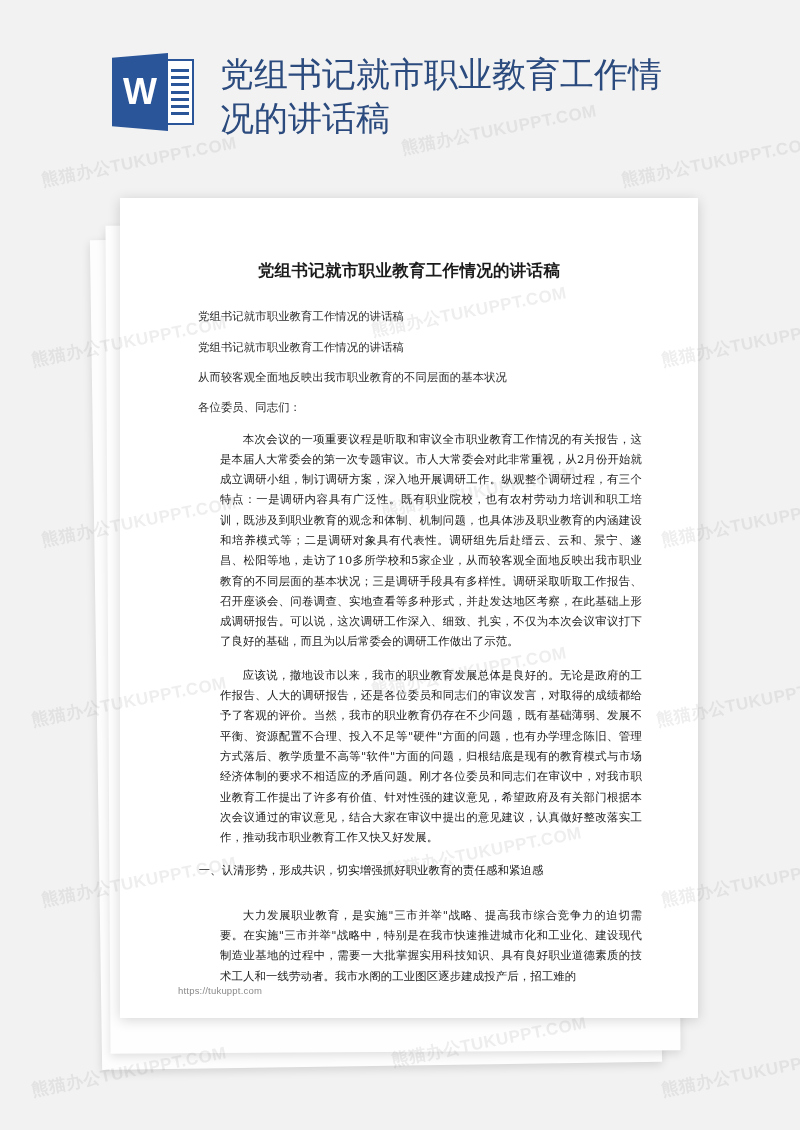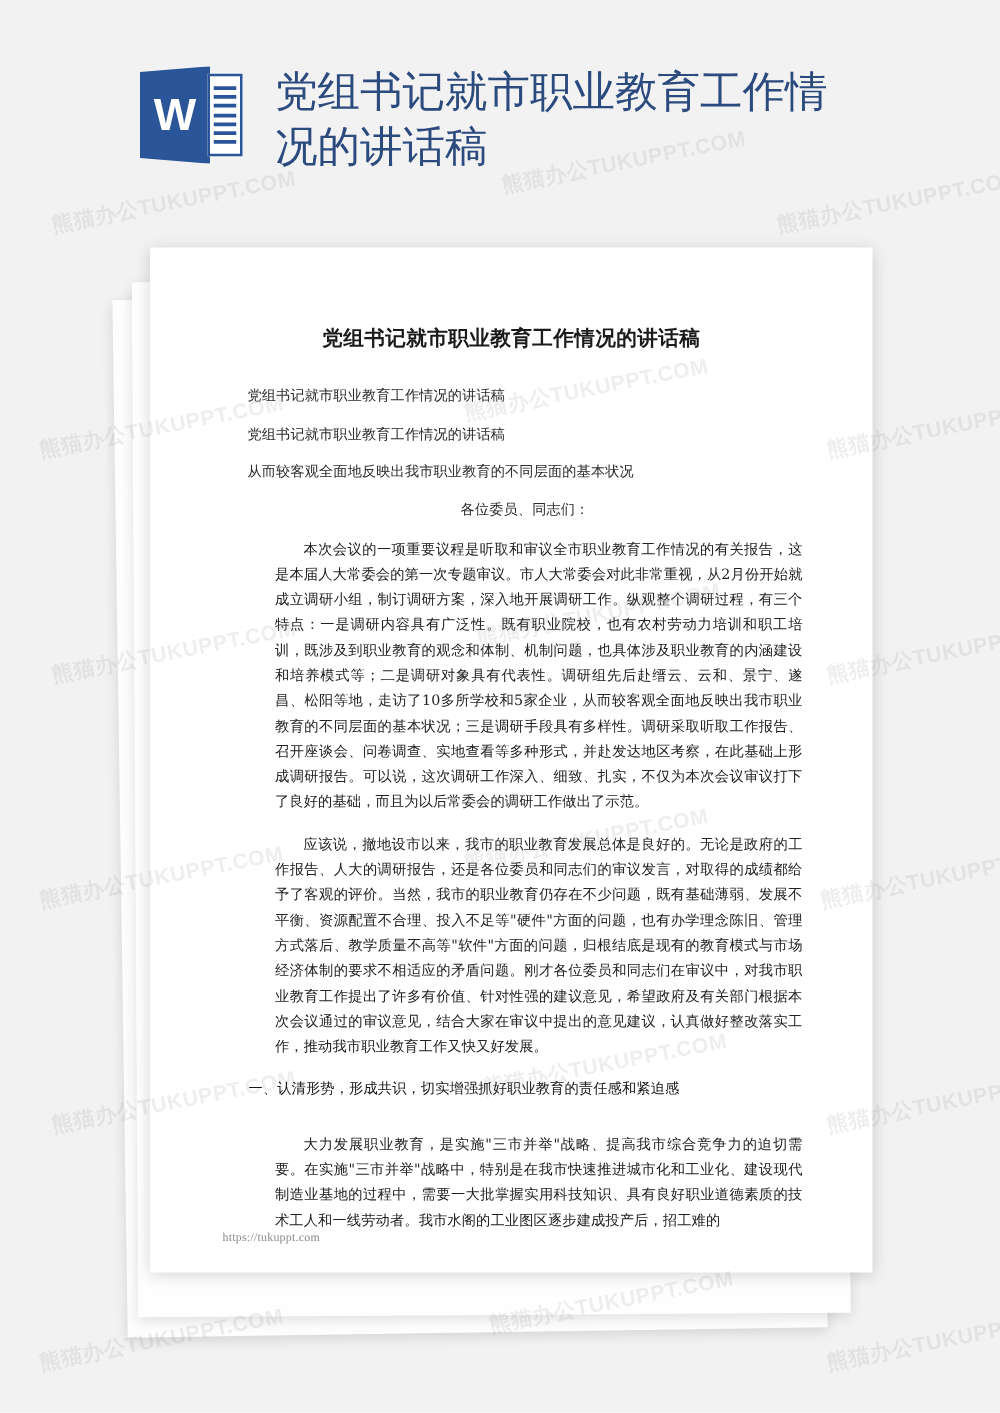--- a/index.html
+++ b/index.html
@@ -164,21 +164,20 @@
     letter-spacing: 0.15px;
   }
 
   .salutation {
     font-family: "DejaVu Serif", "Liberation Serif", serif;
     font-size: 11.3px;
     color: #2a2a2a;
     margin-bottom: 14px;
     padding-left: 22px;
     letter-spacing: 0.15px;
-    text-align: center;
   }
 
   .body-para {
     font-family: "DejaVu Serif", "Liberation Serif", serif;
     font-size: 11.4px;
     color: #212121;
     line-height: 1.78;
     text-align: justify;
     text-justify: inter-ideograph;
     text-indent: 2em;
@@ -196,21 +195,21 @@
     margin-bottom: 24px;
     letter-spacing: 0.1px;
   }
 
   .page-footer-url {
     position: absolute;
     left: 58px;
     bottom: 22px;
     font-size: 9.5px;
     color: #8a8a8a;
-    font-family: Liberation Serif, serif;
+    font-family: Liberation Sans, sans-serif;
     letter-spacing: 0.2px;
   }
 </style>
 </head>
 <body>
 
 <div class="header">
   <div class="word-icon">
     <div class="wi-body"></div>
     <div class="wi-w">W</div>

